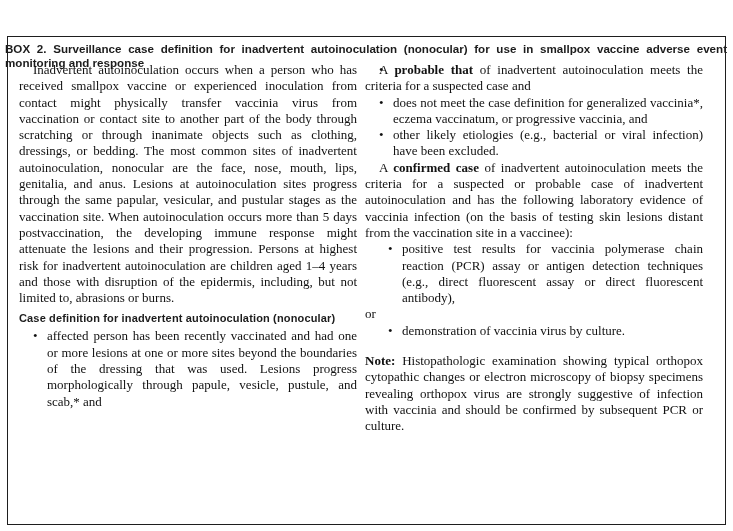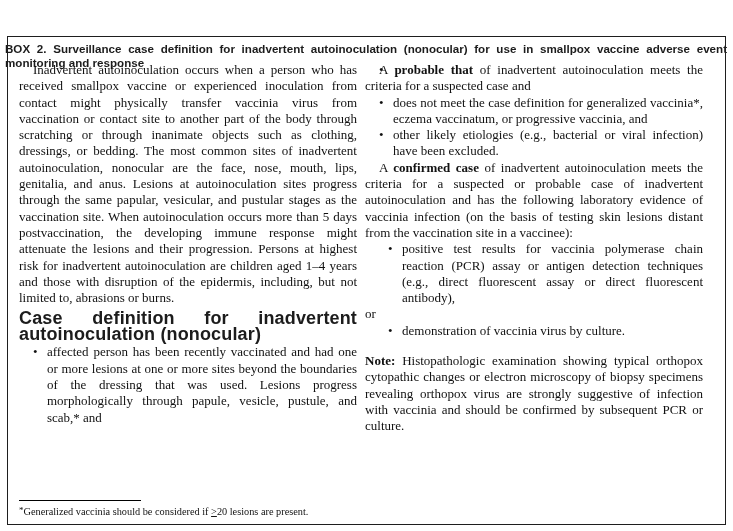--- a/index.html
+++ b/index.html
@@ -35,21 +35,21 @@
     gap: 8px;
     padding: 5px 10px 0 11px;
     margin-top: 20px;
   }
   .col { width: 338px; font-size: 13px; line-height: 16.3px; text-align: justify; }
   .para { margin: 0; }
   .para.indent { text-indent: 14px; }
   .subhead {
     font-family: "Liberation Sans", sans-serif;
     font-weight: bold;
-    font-size: 18px;
+    font-size: 11px;
     line-height: 16px;
     letter-spacing: 0.15px;
     color: #1c1c1c;
     margin: 4px 0 2px 0;
     text-align: justify;
   }
   ul.bullets { list-style: none; margin: 0; padding: 0; }
   ul.bullets li { position: relative; padding-left: 28px; }
   ul.bullets li .marker { position: absolute; left: 14px; }
   ul.bullets.deep li { padding-left: 37px; }
@@ -113,17 +113,13 @@
       <div class="or-line">or</div>
       <ul class="bullets deep">
         <li><span class="marker">•</span><span>demonstration of vaccinia virus by culture.</span></li>
       </ul>
 
       <p class="para note-para"><b>Note:</b><span> Histopathologic examination showing typical orthopox cytopathic changes or electron microscopy of biopsy specimens revealing orthopox virus are strongly suggestive of infection with vaccinia and should be confirmed by subsequent PCR or culture.</span></p>
     </div>
 
   </div>
 
-  <div class="footnote">
-    <hr class="footnote-rule">
-    <span class="fn-marker">*</span><span>Generalized vaccinia should be considered if </span><span class="u-gte">&gt;</span><span>20 lesions are present.</span>
-  </div>
 </div>
 
 </body></html>

